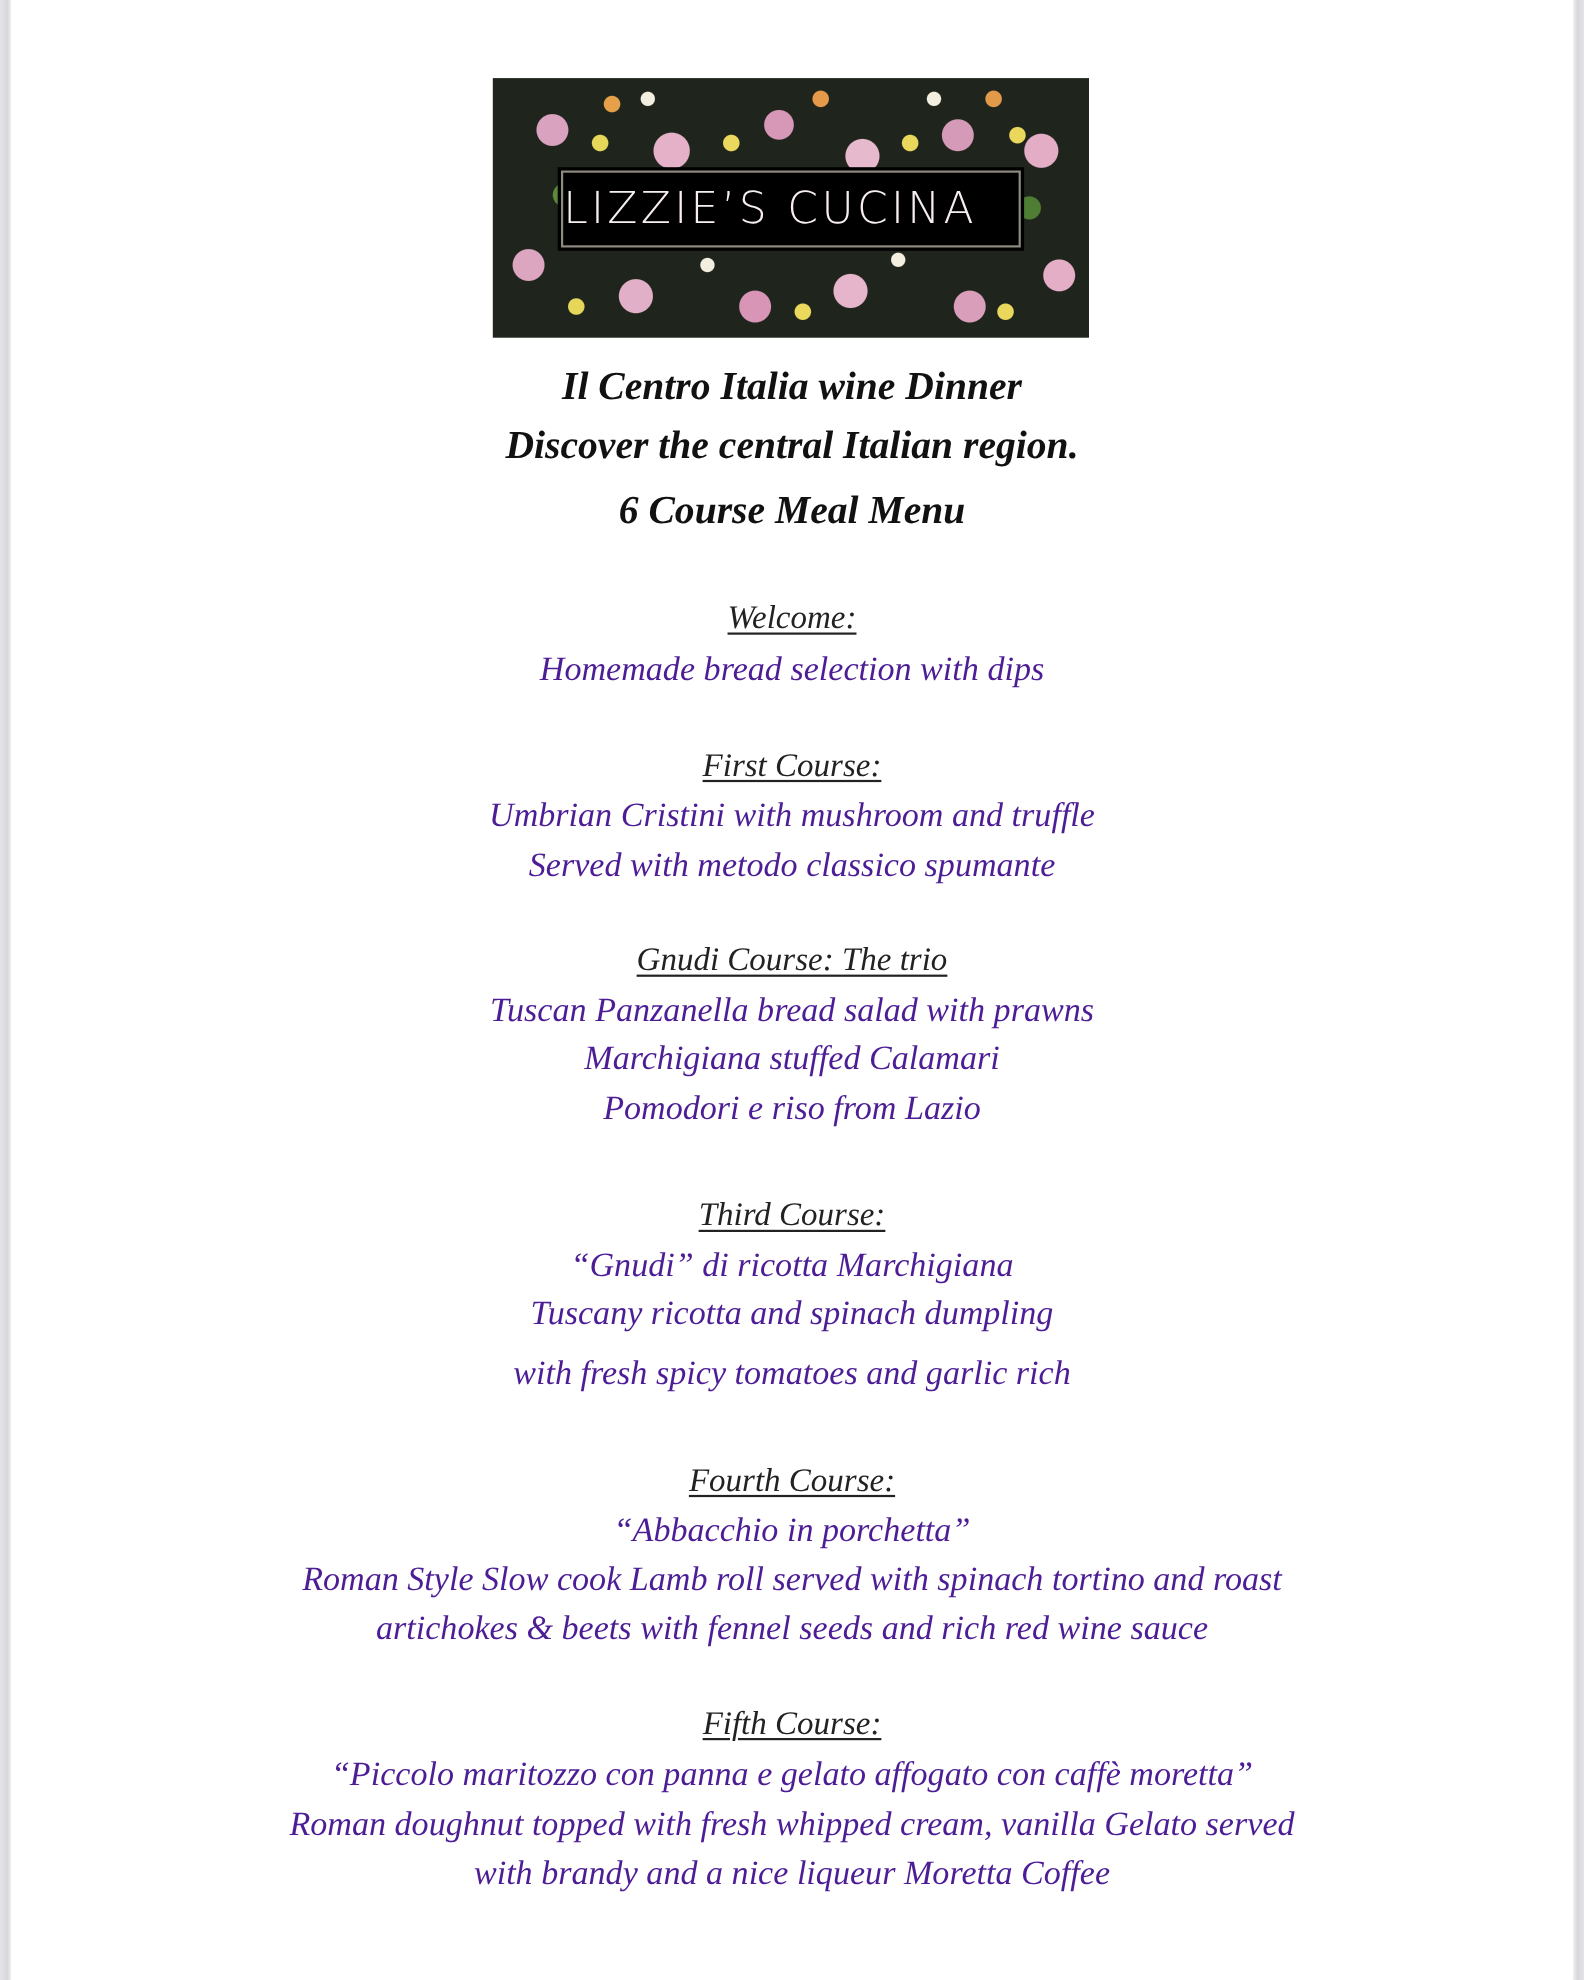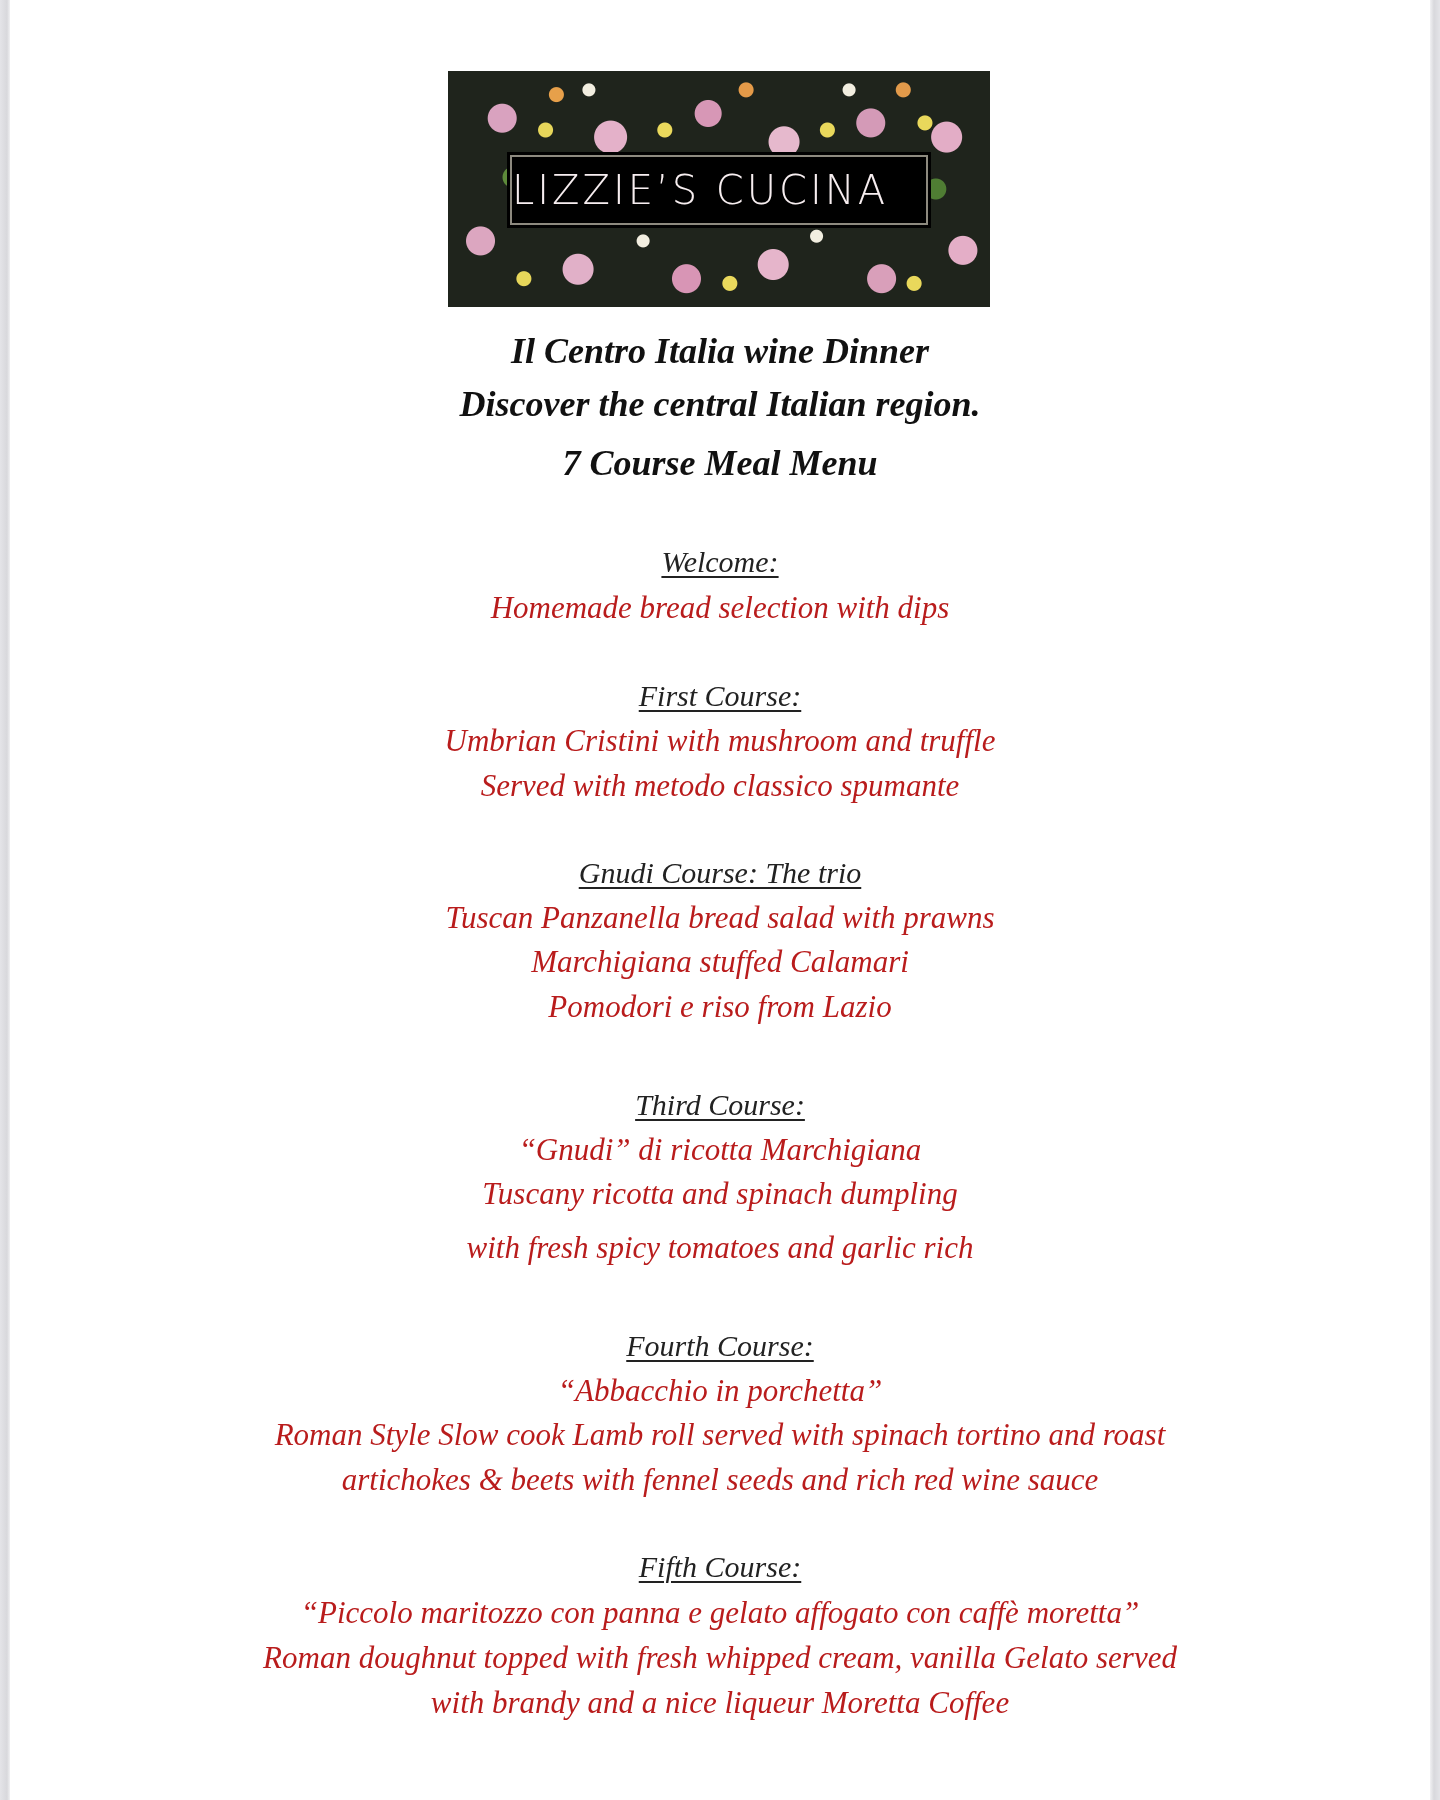--- a/index.html
+++ b/index.html
@@ -75,38 +75,38 @@
   }
   .title {
     font-weight: bold; font-size: 36px;
   }
   .heading {
     font-size: 30px; text-decoration: underline;
     text-underline-offset: 4px; text-decoration-thickness: 2px;
     color: #222;
   }
   .body-line {
-    font-size: 31px; color: #b91c1c;
+    font-size: 31px; color: #4c1d95;
   }
 </style>
 </head>
 <body>
 
 <div class="edge-left"></div>
 <div class="edge-right"></div>
 
 <div class="banner">
   <div class="banner-label">
     <span>LIZZIE’S CUCINA</span>
   </div>
 </div>
 
 <div class="line title" style="top:330px">Il Centro Italia wine Dinner</div>
 <div class="line title" style="top:383px">Discover the central Italian region.</div>
-<div class="line title" style="top:442px">7 Course Meal Menu</div>
+<div class="line title" style="top:442px">6 Course Meal Menu</div>
 
 <div class="line heading" style="top:545px">Welcome:</div>
 <div class="line body-line" style="top:590px">Homemade bread selection with dips</div>
 
 <div class="line heading" style="top:679px">First Course:</div>
 <div class="line body-line" style="top:723px">Umbrian Cristini with mushroom and truffle</div>
 <div class="line body-line" style="top:768px">Served with metodo classico spumante</div>
 
 <div class="line heading" style="top:856px">Gnudi Course: The trio</div>
 <div class="line body-line" style="top:900px">Tuscan Panzanella bread salad with prawns</div>

